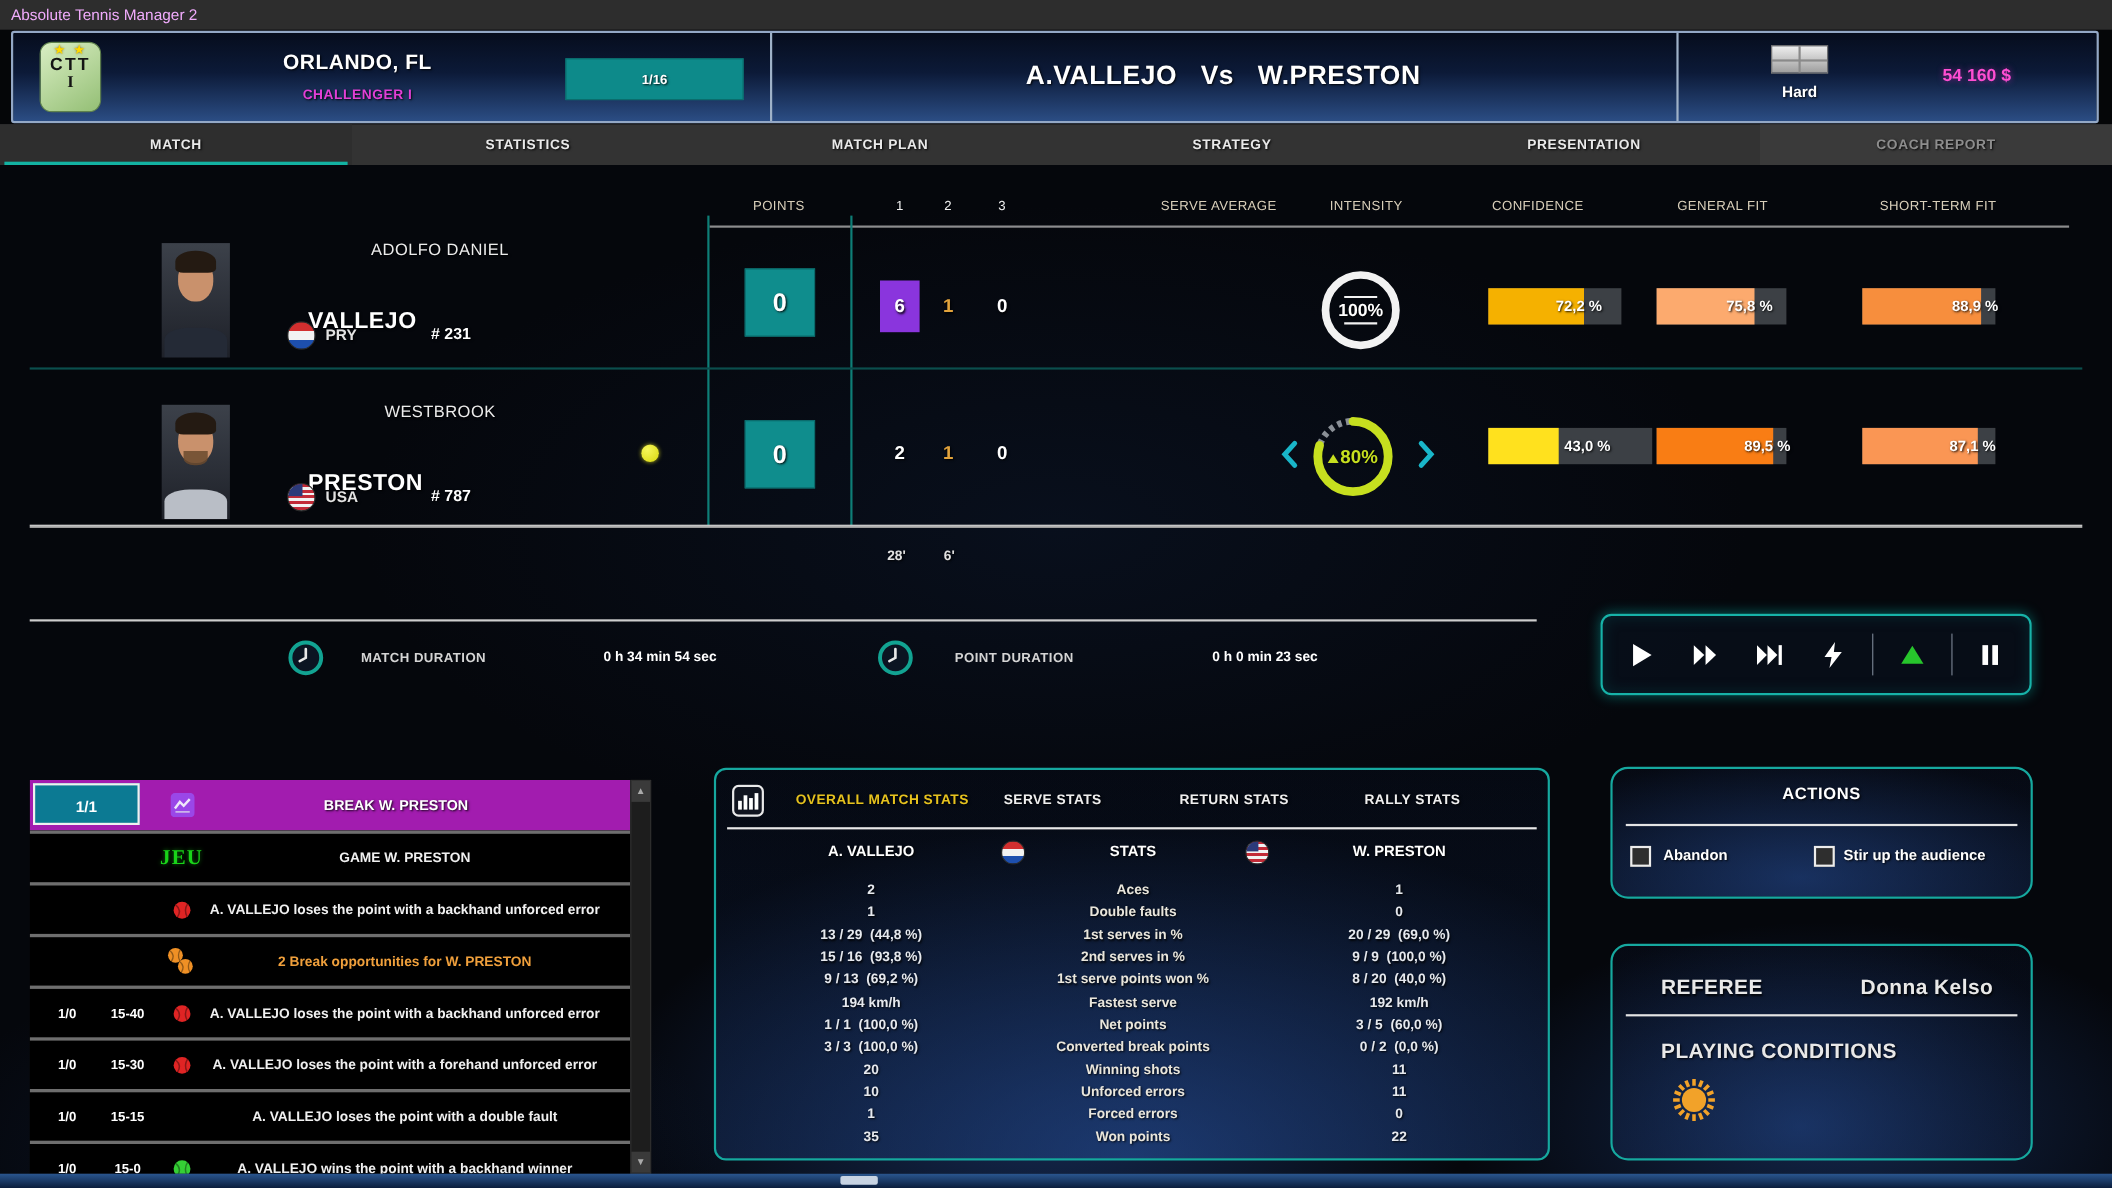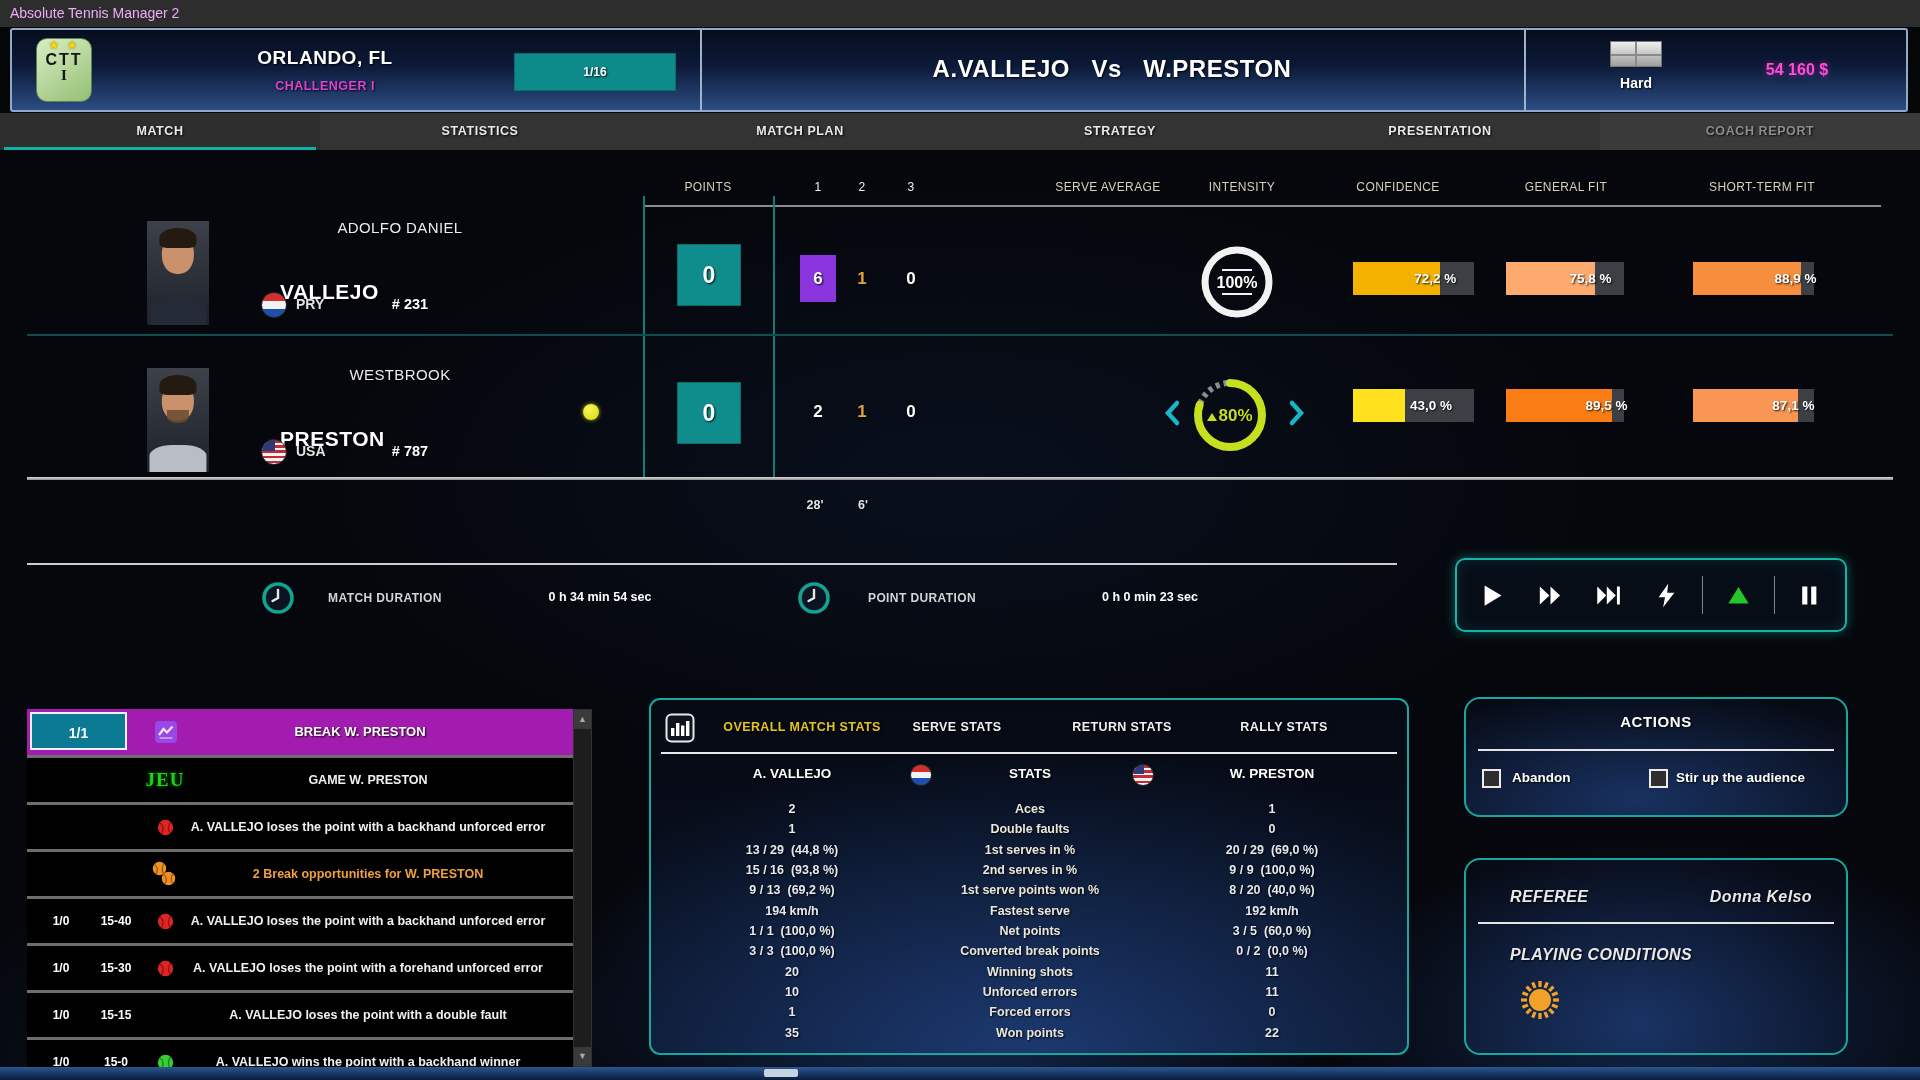--- a/index.html
+++ b/index.html
@@ -144,21 +144,21 @@
   
   .panel{border:2px solid #16a89f;border-radius:16px;box-sizing:border-box;
          background:radial-gradient(110% 150% at 45% 85%, rgba(40,82,160,.5), rgba(8,14,28,.1) 65%),
                     linear-gradient(180deg,rgba(6,10,20,.85),rgba(10,18,36,.85));}
   .actions{left:1464px;top:547px;width:384px;height:120px;}
   .ptitle{position:absolute;left:0;width:100%;top:14px;text-align:center;font-size:15px;font-weight:bold;letter-spacing:.6px;}
   .pdivider{position:absolute;left:12px;right:12px;top:50px;height:2px;background:#e4e4e4;}
   .checkbox{position:absolute;width:19px;height:19px;border:2px solid #ececec;background:#2e2e2e;box-sizing:border-box;}
   .cblabel{position:absolute;font-size:13.5px;font-weight:bold;}
   .info{left:1464px;top:708px;width:384px;height:197px;}
-  .inflabel{position:absolute;font-size:16px;font-weight:bold;color:#e8e8e8;letter-spacing:.4px;font-style:italic;}
+  .inflabel{position:absolute;font-size:19px;font-weight:bold;color:#e8e8e8;letter-spacing:.4px;}
 </style>
 </head>
 <body>
 
 <div class="stage">
 
   <div class="abs titlebar">
     <span>Absolute Tennis Manager 2</span>
   </div>
 
@@ -272,21 +272,21 @@
       </svg>
       <span class="abs" style="left:0;top:33px;width:84px;text-align:center;">
         <span class="tri-up"></span><span class="dialtxt ts" style="color:#c6df1f;font-size:17px;">80%</span>
       </span>
     </div>
     <div class="abs" style="left:1283px;top:247px;width:26px;height:32px;">
       <svg width="26" height="32" viewBox="0 0 26 32">
           <polyline points="9,6 18,16 9,26" fill="none" stroke="#19b6c9" stroke-width="4.5" stroke-linecap="round"></polyline>
         </svg>
     </div>
-    <div class="bar" style="left:1353px;top:239px;width:121px;">
+    <div class="bar" style="left:1353px;top:239px;width:121px;padding-left:28px;">
         <div class="fill" style="width: 43%; background: linear-gradient(rgb(255, 225, 30), rgb(255, 225, 30));"></div>
         <span class="blabel" style="left: calc(43% + 5px);">43,0 %</span>
       </div>
     <div class="bar" style="left:1506px;top:239px;width:118px;">
         <div class="fill" style="width: 89.5%; background: linear-gradient(rgb(249, 125, 20), rgb(249, 125, 20));"></div>
         <span class="blabel" style="left: calc(89.5% + 16px); transform: translateX(-100%);">89,5 %</span>
       </div>
     <div class="bar" style="left:1693px;top:239px;width:121px;">
         <div class="fill" style="width: 87.1%; background: linear-gradient(rgb(250, 150, 84), rgb(250, 150, 84));"></div>
         <span class="blabel" style="left: calc(87.1% + 16px); transform: translateX(-100%);">87,1 %</span>

